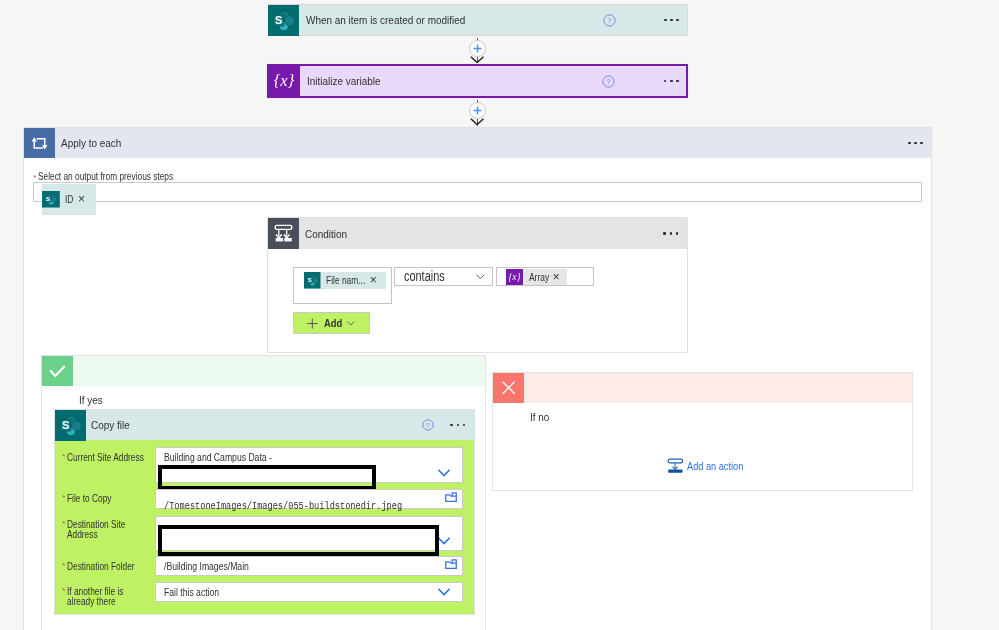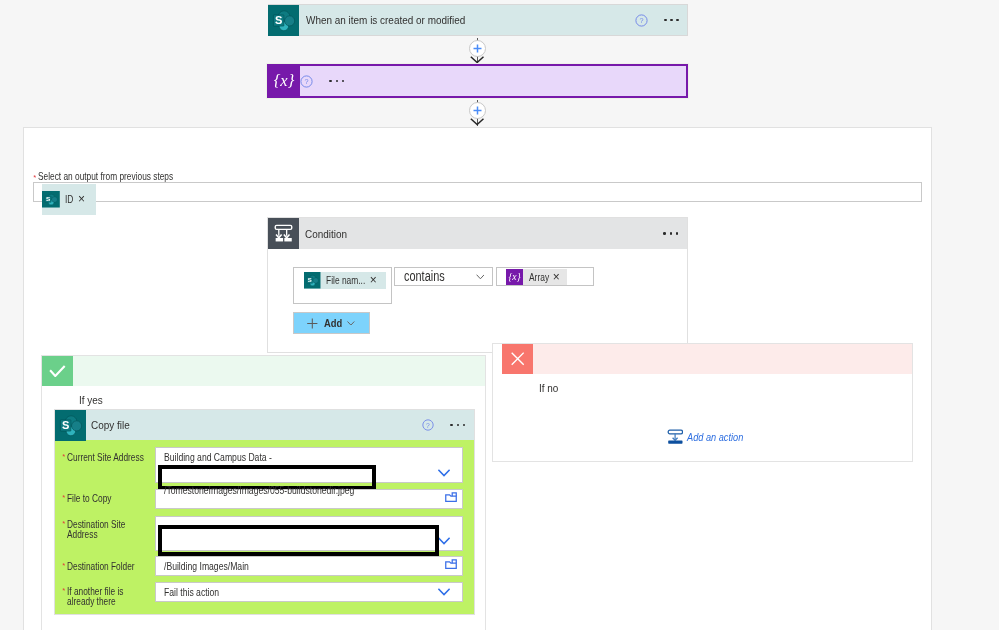--- a/index.html
+++ b/index.html
@@ -6,21 +6,21 @@
   html,body{margin:0;padding:0;}
   body{width:999px;height:630px;background:#f6f6f6;font-family:"Liberation Sans",sans-serif;overflow:hidden;position:relative;}
   
   .sq{display:inline-block;transform:scaleX(var(--sx,0.80));transform-origin:left center;white-space:nowrap;}
   .sqb{display:inline-block;transform:scaleX(var(--sx,0.80));transform-origin:left top;flex:0 0 auto;}
   .canvas{position:absolute;left:0;top:0;width:999px;height:630px;}
 
   
   .card{position:absolute;display:flex;align-items:stretch;box-sizing:border-box;}
   .card-icon{width:31px;height:31px;flex:0 0 31px;}
-  .card-body{flex:1;display:flex;align-items:center;}
+  .card-body{flex:1;display:flex;align-items:center;gap:32px;}
   .card-title{flex:1;padding-left:7px;font-size:11.5px;color:#323130;--sx:0.865;}
   .help-btn{width:12px;height:12px;margin-right:17.4px;line-height:0;}
   .dots{display:flex;align-items:center;gap:3.6px;margin-right:6.5px;}
   .dots i{width:2.6px;height:2.6px;border-radius:50%;background:#2b2b2b;display:block;}
 
   
   .conn{position:absolute;}
   .conn .vline{position:absolute;background:#595959;width:1px;}
   .conn .circ{position:absolute;width:20px;height:20px;border-radius:50%;border:1px solid #c8c8c8;background:#fff;box-sizing:border-box;}
 
@@ -41,30 +41,30 @@
 
   .tokenbox{position:absolute;box-sizing:border-box;border:1px solid #c4c4c4;background:#fff;}
   .token{display:inline-flex;align-items:center;}
   .token .tic{flex:0 0 auto;}
   .token .tlbl{font-size:11px;color:#323130;padding:0 3px 0 5.8px;--sx:0.765;overflow:hidden;}
   .token .tx{font-size:12px;color:#323130;padding:0 3px 0 1px;cursor:pointer;line-height:1;}
 
   .selectbox{position:absolute;box-sizing:border-box;border:1px solid #c4c4c4;background:#fff;display:flex;align-items:center;}
   .selectbox .sv{flex:1;font-size:14px;color:#323130;padding-left:9px;--sx:0.78;}
 
-  .addbtn{position:absolute;box-sizing:border-box;border:1px solid #c8c8c8;background:#7dd3fc;display:flex;align-items:center;padding-left:13.4px;}
+  .addbtn{position:absolute;box-sizing:border-box;border:1px solid #c8c8c8;background:#bef264;display:flex;align-items:center;padding-left:13.4px;}
   .addbtn .al{font-size:11.5px;font-weight:bold;color:#323130;padding:0 5px 0 6.4px;--sx:0.815;}
 
   
   .branch{position:absolute;box-sizing:border-box;border:1px solid #e3e3e3;background:#fff;overflow:hidden;}
   .branch-head{display:flex;align-items:stretch;height:30.4px;}
   .branch-head .ic{width:30.4px;height:30.4px;flex:0 0 30.4px;display:flex;align-items:center;justify-content:center;}
   .branch-head .tt{flex:1;display:flex;align-items:center;padding-left:6.5px;font-size:11.5px;color:#323130;margin-top:44px;--sx:0.865;}
 
-  .addaction{position:absolute;display:flex;align-items:center;font-style:italic;}
+  .addaction{position:absolute;display:flex;align-items:center;}
   .addaction .lbl{font-size:11.5px;color:#2f6fe0;padding-left:4.5px;--sx:0.80;}
 
   
   .cfcard{position:absolute;box-sizing:border-box;border:1px solid #e0e0e0;background:#bef264;}
   .cf-head{display:flex;align-items:stretch;height:30.5px;background:#d6e8e8;}
   .cf-head .ic{width:31px;height:31px;flex:0 0 31px;}
   .cf-head .tt{flex:1;display:flex;align-items:center;padding-left:4.8px;font-size:11.5px;color:#323130;--sx:0.865;}
   .cf-lbl{position:absolute;font-size:11px;color:#323130;line-height:10.6px;display:flex;align-items:flex-start;--sx:0.757;}
   .cf-input{position:absolute;box-sizing:border-box;border:1px solid #c9c9c9;background:#fff;}
   .cf-val{position:absolute;font-size:11.5px;color:#323130;--sx:0.75;}
@@ -121,20 +121,21 @@
     </svg>
   </div>
 
   <div class="card" style="left:266.8px;top:64.3px;width:421px;height:33.5px;background:#e8d8fa;border:2.2px solid #7719AA;box-shadow:0 0 0 1px #eef3e8;">
     <div class="card-icon" style="width:31.3px;flex:0 0 31.3px;height:auto;align-self:stretch;background:#7719AA;display:flex;align-items:center;justify-content:center;">
       <svg width="22" height="17" viewBox="0 0 22 17">
           <text x="11" y="13.4" font-family="'Liberation Serif',serif" font-style="italic" font-size="16.5" fill="#fff" text-anchor="middle">{x}</text>
         </svg>
     </div>
     <div class="card-body">
+      <div class="card-title sqw"><span class="sq">Initialize variable</span></div>
       <span class="help-btn">
         <svg width="13" height="13" viewBox="0 0 16 16">
             <circle cx="8" cy="8" r="6.9" fill="none" stroke="#7287E8" stroke-width="1.2"></circle>
             <text x="8" y="11.5" font-family="'Liberation Sans',sans-serif" font-size="9" fill="#7287E8" text-anchor="middle">?</text>
           </svg>
       </span>
       <span class="dots" style="margin-right:7px;">
           <i></i>
           <i></i>
           <i></i>
@@ -147,20 +148,38 @@
     <div class="circ" style="left:0.9px;top:3.9px;width:17.4px;height:17.4px;"></div>
     <svg style="position:absolute;left:5.2px;top:8.1px;" width="9" height="9" viewBox="0 0 9 9">
       <path d="M4.5 0.5 V8.5 M0.5 4.5 H8.5" stroke="#4b8df8" stroke-width="1.5"></path>
     </svg>
     <svg style="position:absolute;left:2.1px;top:20.3px;" width="14.3" height="7.4" viewBox="0 0 14.3 7.4">
       <path d="M0.8 0.8 L7.15 6.6 L13.5 0.8" fill="none" stroke="#262626" stroke-width="1.5"></path>
     </svg>
   </div>
 
   <div class="scope" style="left:23.2px;top:126.8px;width:908.7px;height:530px;">
+    <div class="scope-head">
+      <div class="ic">
+        <svg width="19" height="19" viewBox="0 0 19 19">
+          <path d="M3.5 7.0 V14.7 H13.0 V13.2 H5.0 V7.0 Z" fill="#fff"></path>
+          <path d="M1.5 7.6 L4.25 3.2 L7.0 7.6 Z" fill="#fff"></path>
+          <path d="M15.5 11.8 V4.0 H6.6 V5.6 H14.0 V11.8 Z" fill="#fff"></path>
+          <path d="M12.0 11.2 L14.75 15.6 L17.5 11.2 Z" fill="#fff"></path>
+        </svg>
+      </div>
+      <div class="tt sqw">
+          <span class="sq">Apply to each</span>
+        </div>
+      <span class="dots" style="margin-right:8px;">
+          <i></i>
+          <i></i>
+          <i></i>
+        </span>
+    </div>
 
     <div style="position:absolute;left:9px;top:43.2px;display:flex;align-items:flex-start;line-height:11px;">
       <span class="req" style="line-height:11px;">*</span>
       <span class="fieldlabel sqw" style="padding-left:0.6px;"><span class="sq">Select an output from previous steps</span></span>
     </div>
 
     <div style="position:absolute;left:8.6px;top:54.4px;width:889.7px;height:20.3px;box-sizing:border-box;border:1px solid #c9c9c9;background:#fff;">
       <div class="token" style="position:absolute;left:8px;top:0.8px;height:31px;width:54.6px;background:#d6e8e8;">
         <span class="tic" style="width:17.9px;flex:0 0 17.9px;height:16.7px;"><svg width="17.9" height="16.7" viewBox="0 0 32 32" preserveAspectRatio="none">
               <use href="#sp-icon"></use>
@@ -277,21 +296,21 @@
                   <path d="M0.9 1.3 L6 6.6 L11.1 1.3" fill="none" stroke="#2f6fe8" stroke-width="1.5" stroke-linecap="square"></path>
                 </svg></div>
               <div class="redact" style="left:102.8px;top:55px;width:210px;height:17px;background:none;border:4px solid #000;"></div>
             </div>
             <div>
               <div class="cf-lbl" style="left:7px;top:83px;width:90px;">
                 <span class="req">*</span>
                 <span class="sqb" style="width:110px;">File to Copy</span>
               </div>
               <div class="cf-input" style="left:99.8px;top:79.2px;width:308px;height:20.5px;"></div>
-              <div class="cf-val" style="left:108.8px;top:74px;"><span class="sq">/TomestoneImages/Images/055-buildstonedir.jpeg</span></div>
+              <div class="cf-val" style="left:108.8px;top:89px;font-family:Liberation Mono, monospace;"><span class="sq">/TomestoneImages/Images/055-buildstonedir.jpeg</span></div>
               <div style="position:absolute;left:389.8px;top:78.45px;"><svg width="12" height="10" viewBox="0 0 12 10">
                   <path d="M0.75 9.25 V2.75 H4.5 L5.9 4.15 H11.25 V9.25 Z" fill="none" stroke="#3b6fe8" stroke-width="1.25" stroke-linejoin="miter"></path>
                   <path d="M7.2 4.15 V0.75 H11.25 V4.15" fill="none" stroke="#3b6fe8" stroke-width="1.25" stroke-linejoin="miter"></path>
                 </svg></div>
             </div>
             <div>
               <div class="cf-lbl" style="left:7px;top:109px;width:90px;">
                 <span class="req">*</span>
                 <span class="sqb" style="width:110px;">Destination Site Address</span>
               </div>
@@ -322,21 +341,21 @@
               <div class="cf-input" style="left:99.8px;top:172.2px;width:308px;height:20.5px;"></div>
               <div class="cf-val" style="left:108.8px;top:176.2px;"><span class="sq">Fail this action</span></div>
               <div style="position:absolute;left:382.8px;top:172.7px;"><svg width="12" height="8" viewBox="0 0 12 8">
                   <path d="M0.9 1.3 L6 6.6 L11.1 1.3" fill="none" stroke="#2f6fe8" stroke-width="1.5" stroke-linecap="square"></path>
                 </svg></div>
             </div>
           </div>
       </div>
     </div>
 
-    <div class="branch" style="left:468.3px;top:215px;width:420.8px;height:119.6px;padding-left:9px;">
+    <div class="branch" style="left:468.3px;top:244px;width:420.8px;height:119.6px;">
       <div class="branch-head" style="background:#fdebea;">
         <div class="ic" style="background:#F8766D;">
           <svg width="13.4" height="13.4" viewBox="0 0 13.4 13.4">
               <path d="M0.7 0.7 L12.7 12.7 M12.7 0.7 L0.7 12.7" fill="none" stroke="#fff" stroke-width="1.35"></path>
             </svg>
         </div>
         <div class="tt sqw">
             <span class="sq">If no</span>
           </div>
       </div>

